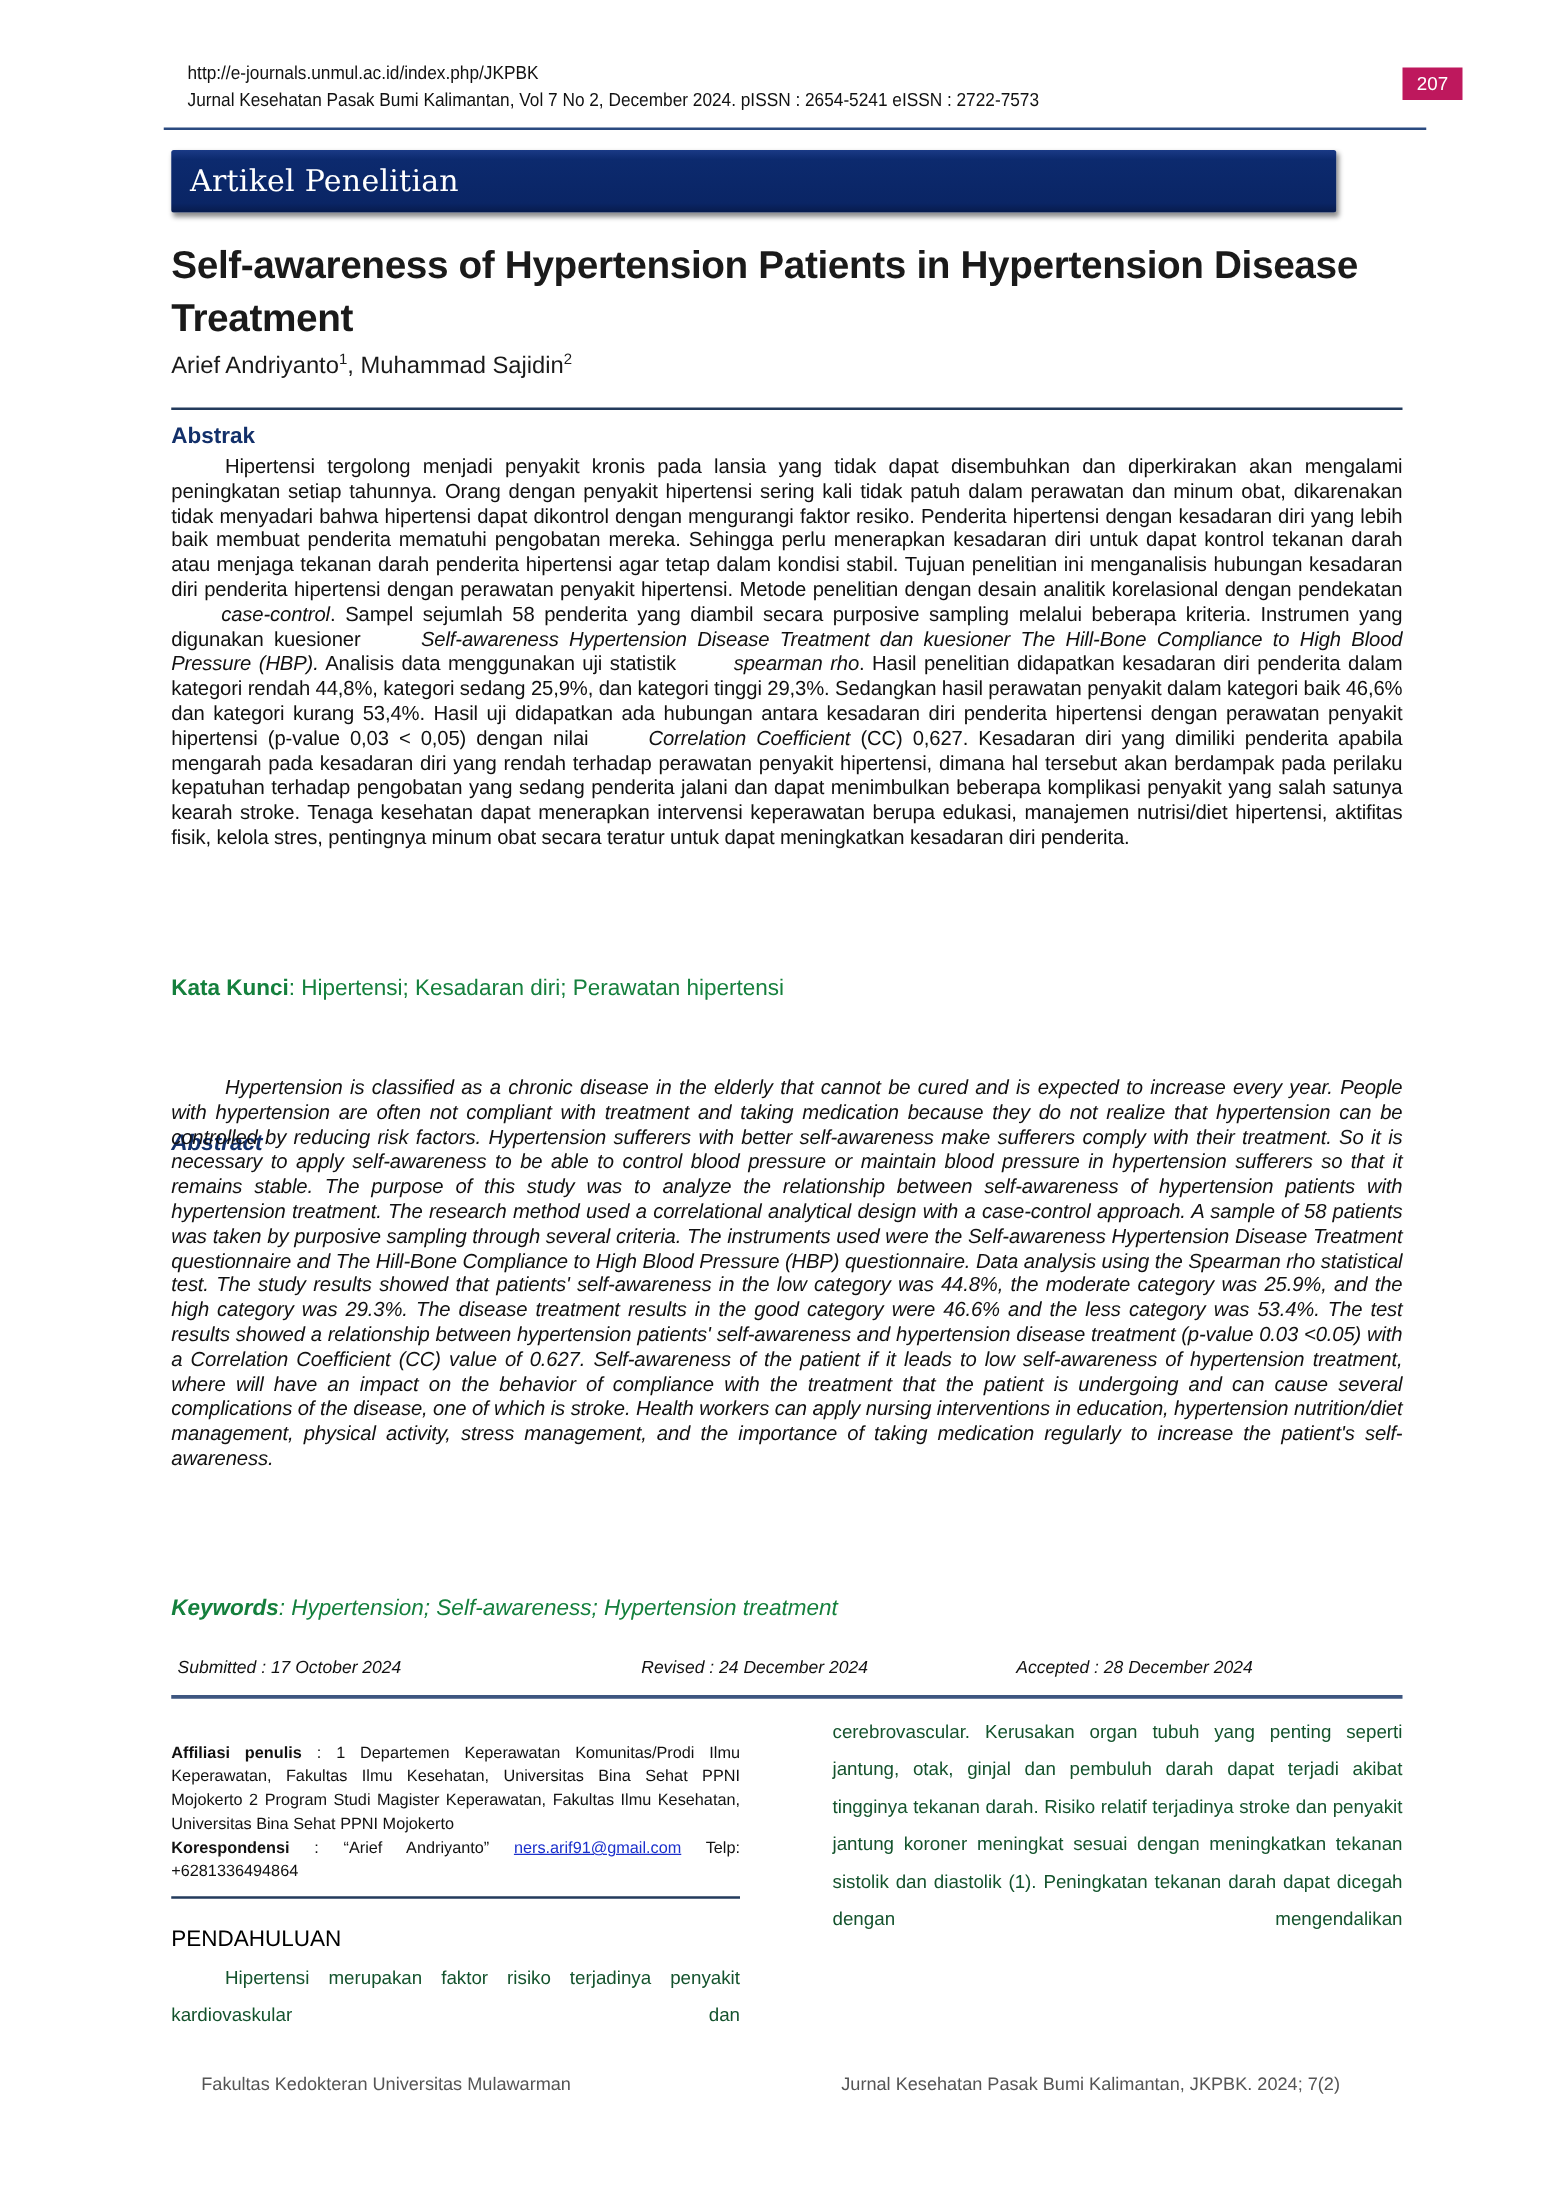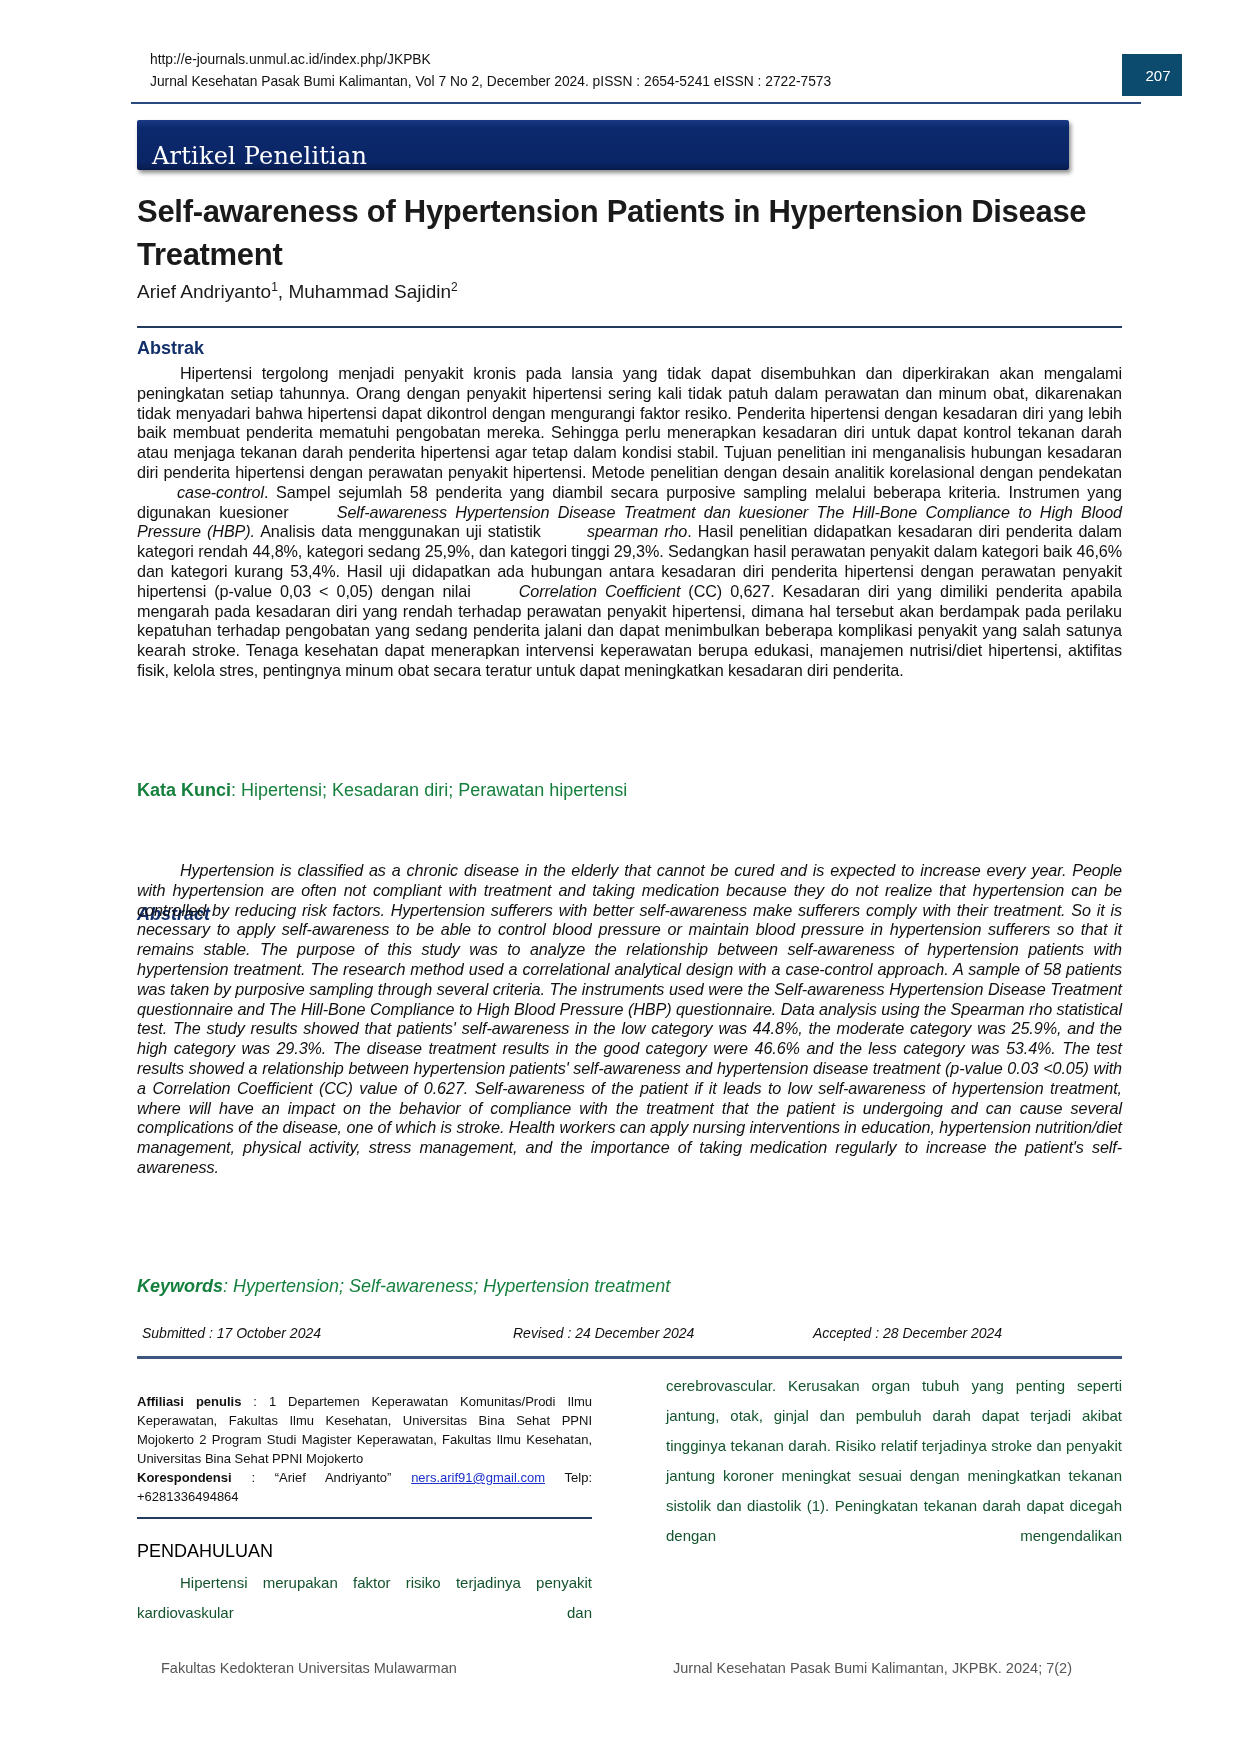--- a/index.html
+++ b/index.html
@@ -1,25 +1,25 @@
 <!DOCTYPE html>
 <html><head>
 <meta charset="utf-8">
 <style>
   html, body { margin: 0; padding: 0; background: #ffffff; }
   body { width: 1240px; height: 1754px; position: relative; overflow: hidden; color: #111; font-family: "Liberation Sans", sans-serif; }
 
   .hdr-url { position: absolute; left: 150px; top: 50px; font-size: 15px; font-family: "Liberation Sans Narrow", "Liberation Sans", sans-serif; color: #111; transform: scaleX(0.92); transform-origin: left; }
   .hdr-journal { position: absolute; left: 150px; top: 72px; font-size: 15px; color: #111; transform: scaleX(0.92); transform-origin: left; white-space: nowrap; }
-  .page-num { position: absolute; left: 1122px; top: 54px; width: 48px; height: 42px; background: #0c4a6e; color: #fff; font-size: 15px; display: flex; align-items: center; justify-content: center; padding-left: 12px; }
+  .page-num { position: absolute; left: 1122px; top: 54px; width: 48px; height: 26px; background: #be185d; color: #fff; font-size: 15px; display: flex; align-items: center; justify-content: center; }
   .hdr-line { position: absolute; left: 131px; top: 102px; width: 1010px; height: 2px; background: #2b4a80; }
 
   .section-bar { position: absolute; left: 137px; top: 120px; width: 932px; height: 50px;
     background: linear-gradient(#1a3a86 0%, #0c2a6e 15%, #0a2565 85%, #071b4c 100%);
-    box-shadow: 2px 3px 4px rgba(0,0,0,0.45); border-radius: 2px; display: flex; align-items: flex-end; }
+    box-shadow: 2px 3px 4px rgba(0,0,0,0.45); border-radius: 2px; display: flex; align-items: center; }
   .section-bar span { color: #fff; font-family: "DejaVu Serif", "Liberation Serif", serif; font-size: 24px; padding-left: 15px; letter-spacing: 0.2px; }
 
   .title { position: absolute; left: 137px; top: 190px; width: 960px; font-weight: bold; font-size: 31px; line-height: 43px; color: #1a1a1a; letter-spacing: -0.3px; }
   .authors { position: absolute; left: 137px; top: 280px; font-size: 19px; color: #1a1a1a; }
   .authors sup { font-size: 12px; }
   .rule { position: absolute; height: 2px; background: #233b5c; }
 
   .h-abstrak { position: absolute; left: 137px; top: 338px; font-weight: bold; font-size: 18px; color: #13306a; }
   .para { position: absolute; left: 137px; width: 985px; font-size: 16.2px; line-height: 19.8px; text-align: justify; color: #111; letter-spacing: -0.1px; }
   .para p { margin: 0; text-indent: 43px; }

